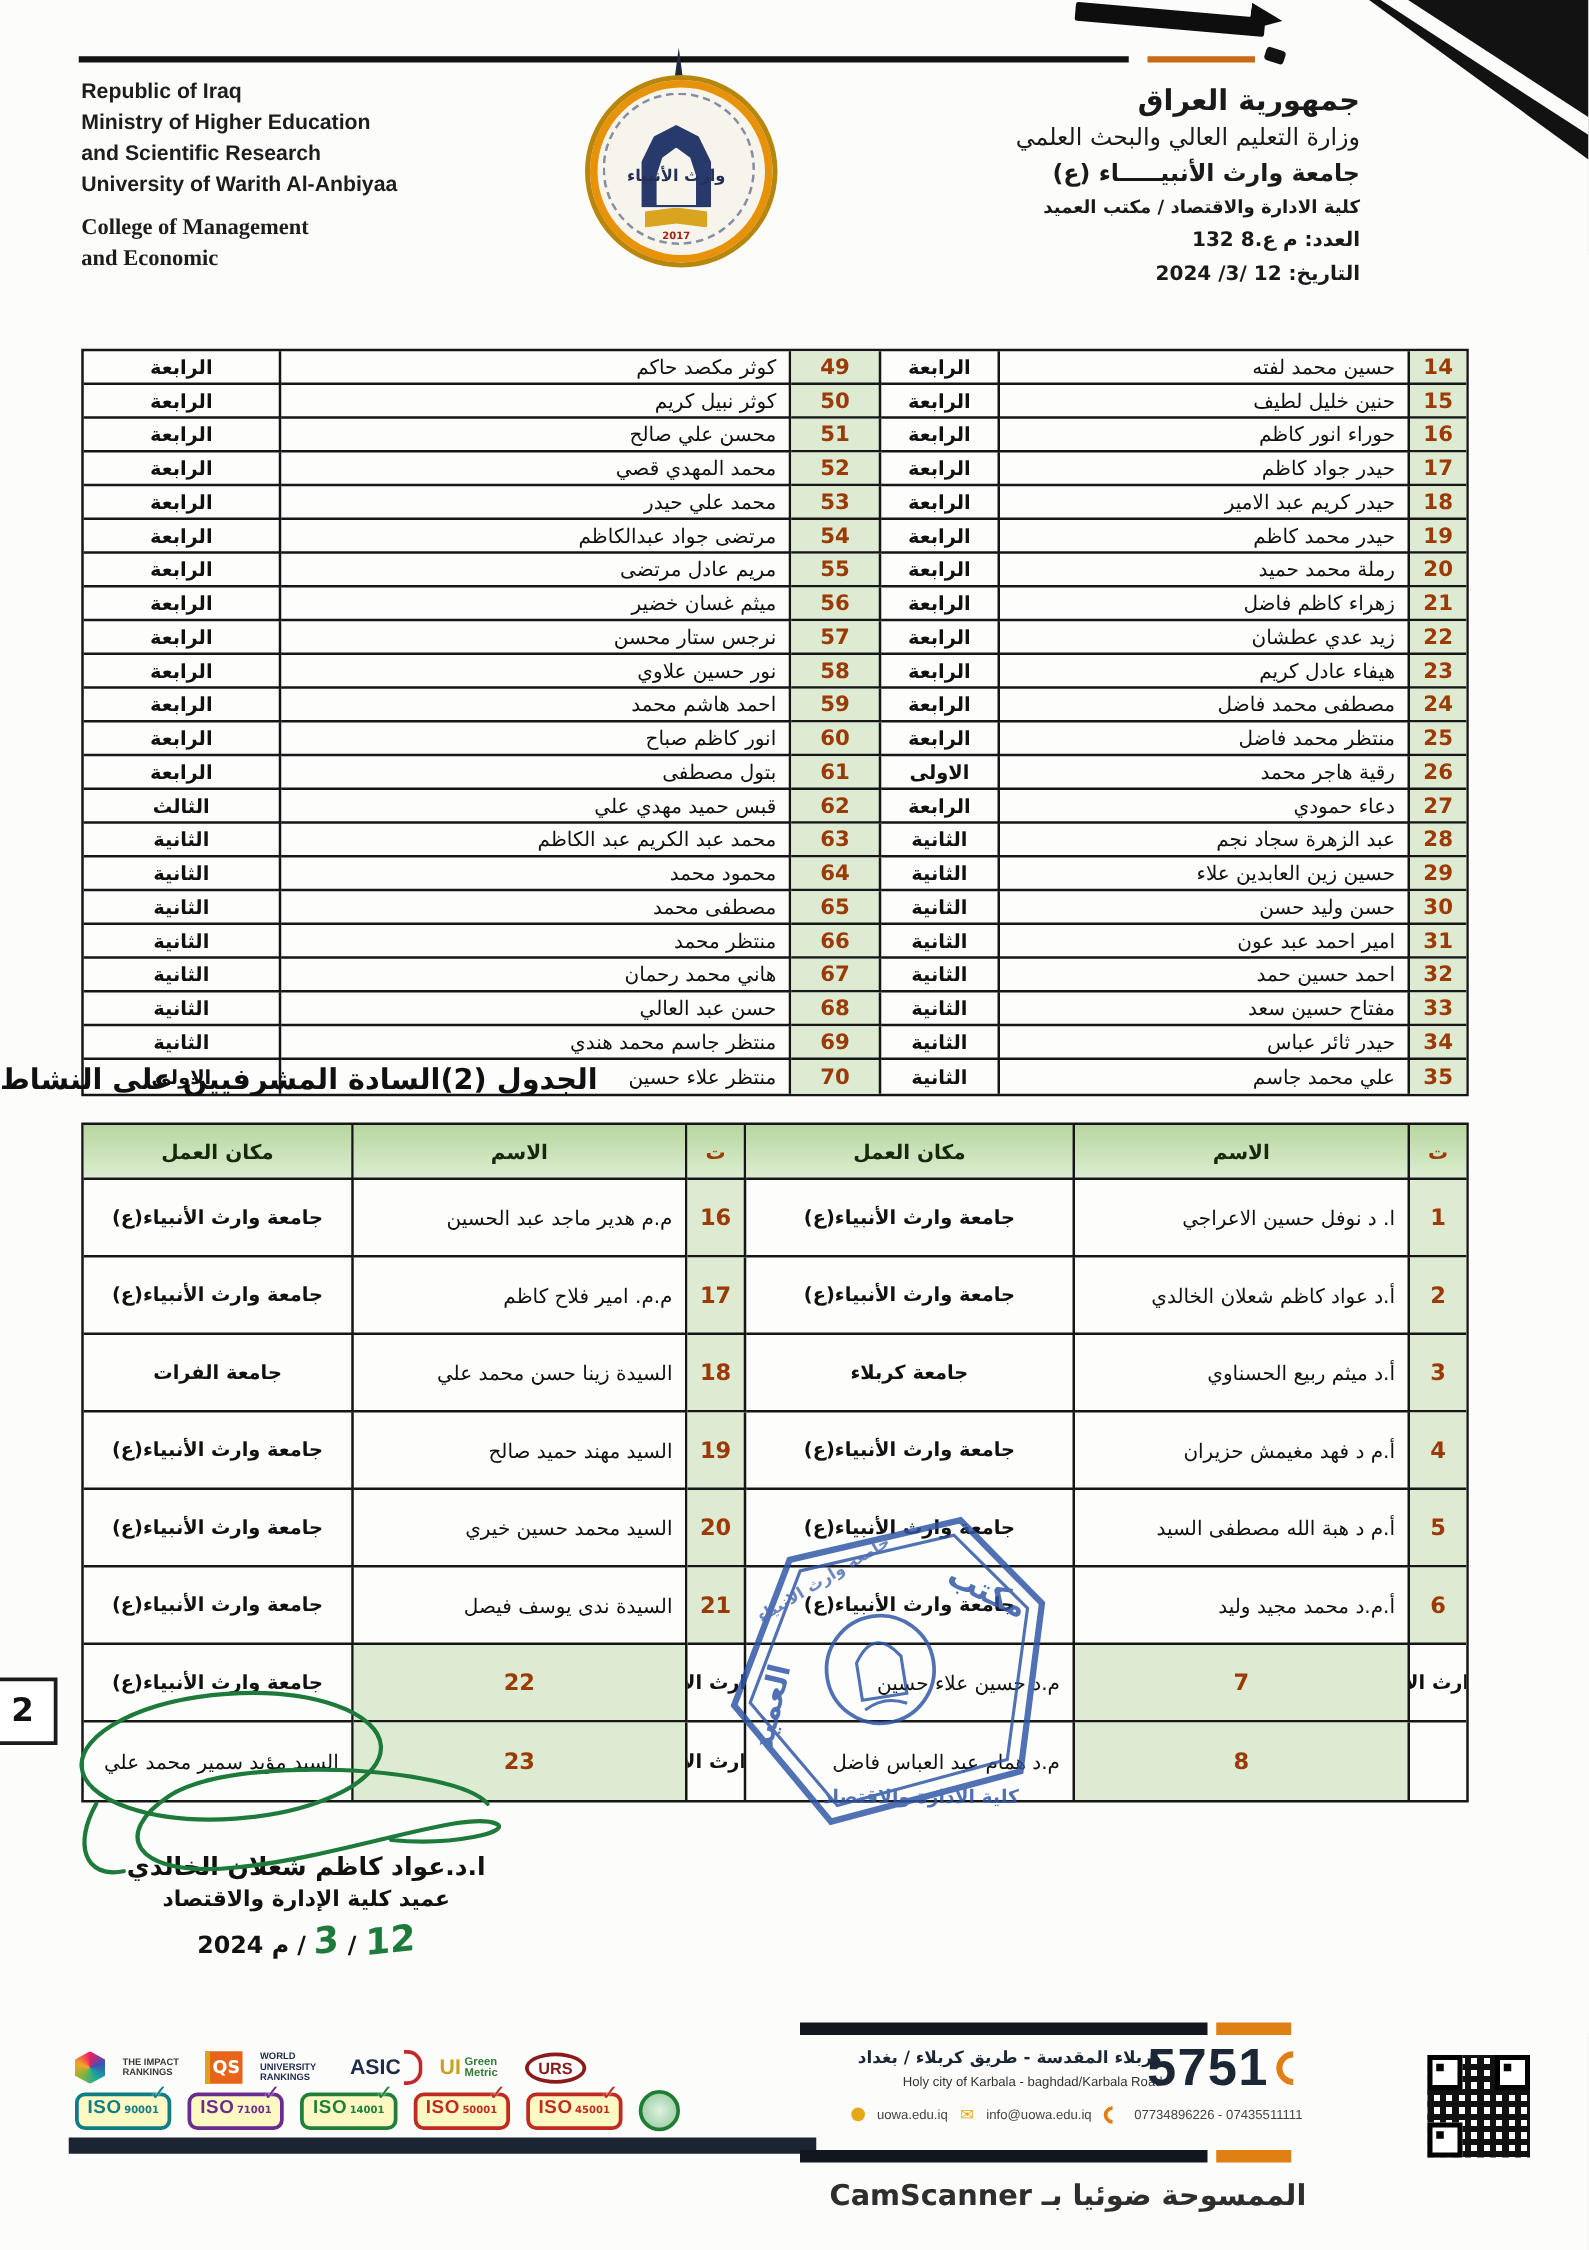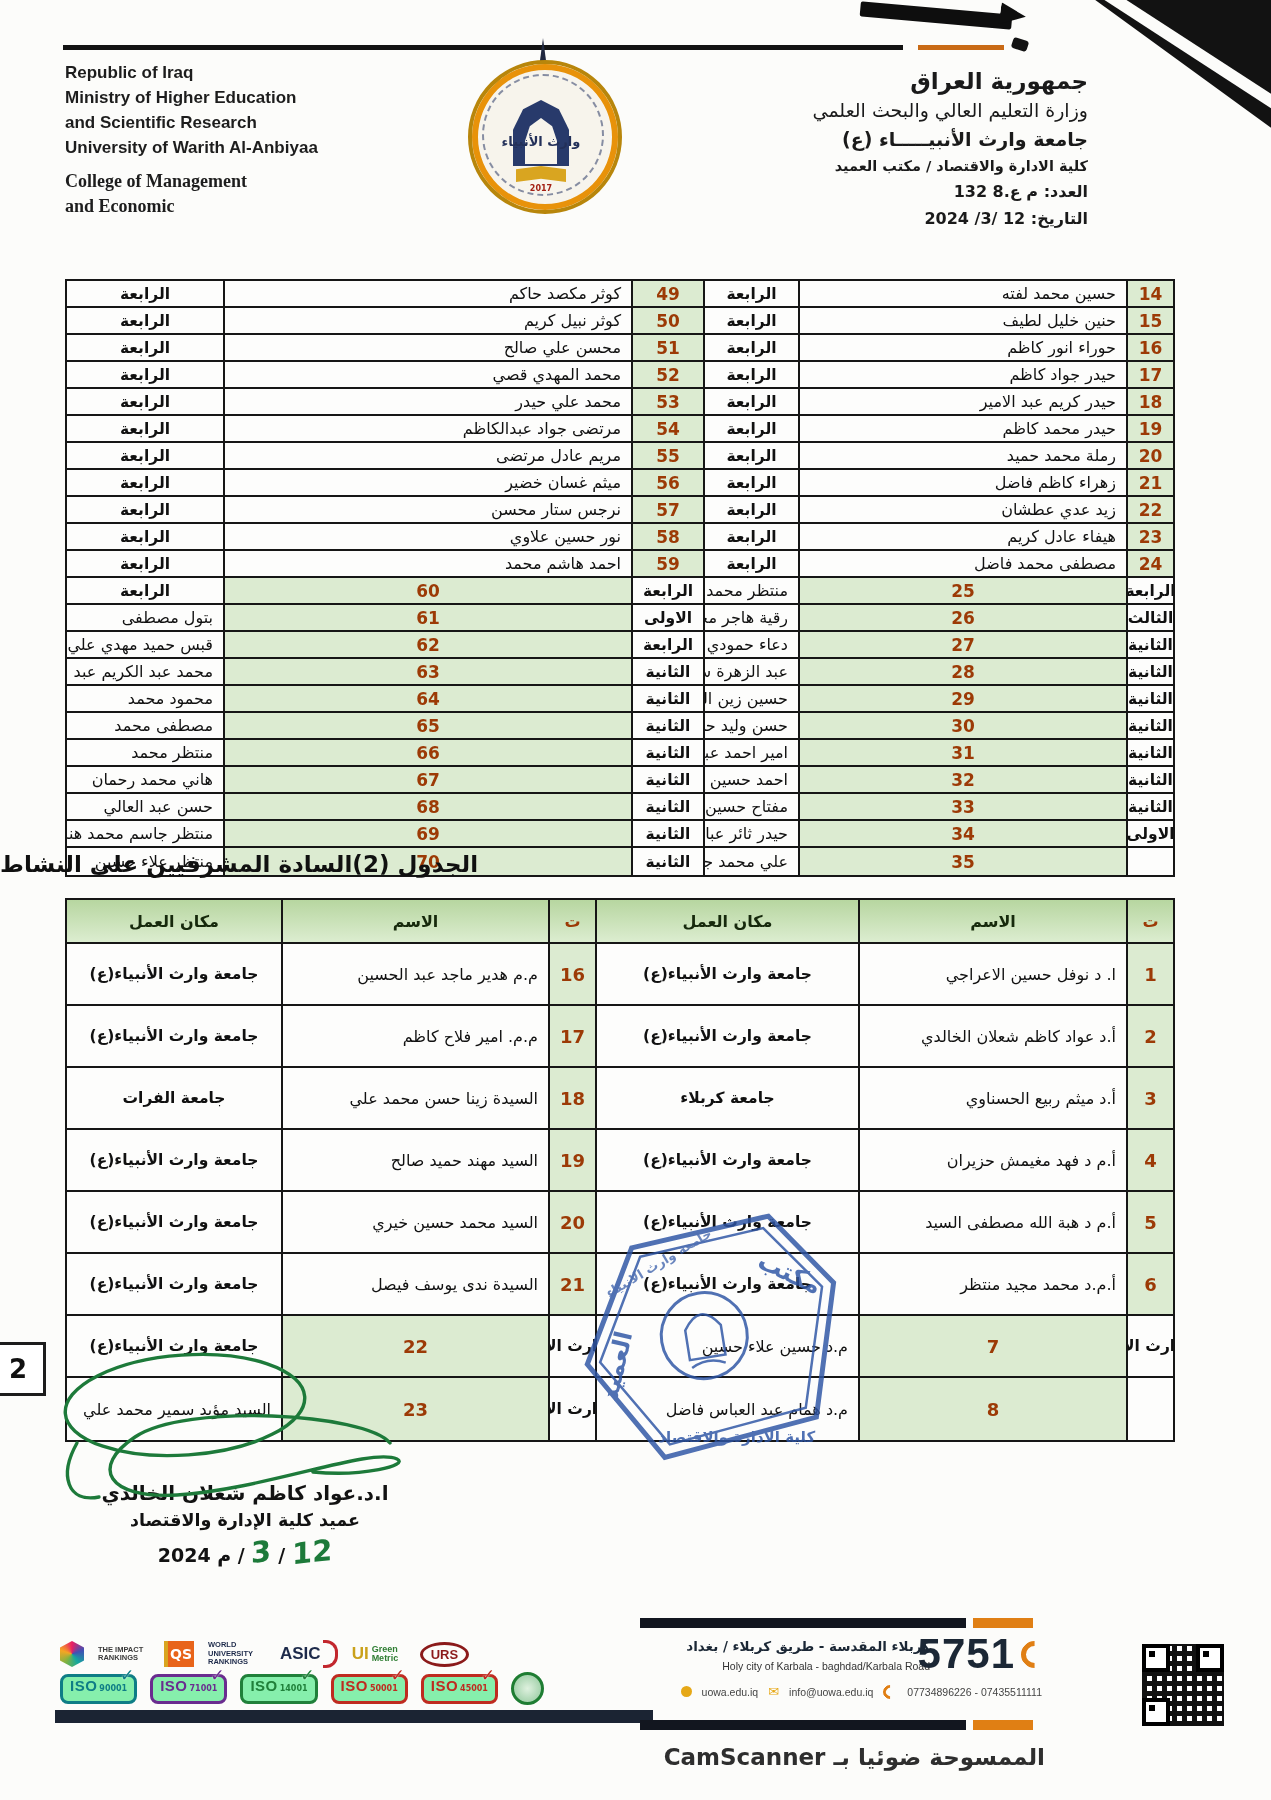--- a/index.html
+++ b/index.html
@@ -89,21 +89,21 @@
        background:conic-gradient(#e91e63,#3f51b5,#13a89e,#7cb342,#f5a623,#e91e63);}
   .tinytxt{font-family:"Liberation Sans",sans-serif;font-size:7.5px;font-weight:bold;color:#3a3a3a;line-height:8.5px;}
   .qs{width:26px;height:26px;background:#e8641a;color:#fff;font-weight:bold;font-size:14px;display:flex;align-items:center;justify-content:center;border-left:4px solid #d9a520;}
   .asic{font-family:"Liberation Sans",sans-serif;font-weight:bold;font-size:17px;color:#1d2a4a;display:flex;align-items:center;}
   .asic .arc{width:12px;height:22px;border:3px solid #c2272d;border-left:none;border-radius:0 12px 12px 0;margin-left:2px;}
   .ui{display:flex;align-items:center;gap:3px;}
   .ui .uig{color:#caa11a;font-weight:bold;font-size:17px;font-family:"Liberation Sans",sans-serif;}
   .ui .grn{color:#2e7d32;font-weight:bold;font-size:9px;line-height:9.5px;font-family:"Liberation Sans",sans-serif;}
   .urs{border:3px solid #8b1a1a;border-radius:50%;padding:2px 8px;color:#8b1a1a;font-weight:bold;font-size:13px;font-family:"Liberation Sans",sans-serif;}
   .f-iso{position:absolute;left:60px;top:1672px;display:flex;align-items:center;gap:13px;}
-  .iso{position:relative;border-radius:8px;border:3px solid;height:24px;padding:0 7px;display:flex;align-items:baseline;gap:2px;background:#86efac;}
+  .iso{position:relative;border-radius:8px;border:3px solid;height:24px;padding:0 7px;display:flex;align-items:baseline;gap:2px;background:#fef9c3;}
   .iso b{font-family:"Liberation Sans",sans-serif;font-size:15px;letter-spacing:.5px;}
   .iso i{font-style:normal;font-size:8px;font-weight:bold;}
   .iso .chk{position:absolute;top:-12px;right:0px;font-size:17px;font-weight:bold;text-shadow:0 0 2px #fff;}
   .iso-circle{width:27px;height:27px;border-radius:50%;border:3px solid #1e7d32;background:radial-gradient(#dff1df,#8fc79a);}
 
   .navy-line-l{position:absolute;left:55px;top:1710px;width:598px;height:13px;background:#1b2433;}
   .blk-line-rt{position:absolute;left:640px;top:1618px;width:326px;height:10px;background:#12161f;}
   .org-line-rt{position:absolute;left:973px;top:1618px;width:60px;height:10px;background:#e07f14;}
   .blk-line-rb{position:absolute;left:640px;top:1720px;width:326px;height:10px;background:#12161f;}
   .org-line-rb{position:absolute;left:973px;top:1720px;width:60px;height:10px;background:#e07f14;}
@@ -231,20 +231,21 @@
       <div class="tcell stage">الرابعة</div>
       <div class="tcell name">هيفاء عادل كريم</div>
       <div class="tcell num">23</div>
       <div class="tcell stage">الرابعة</div>
       <div class="tcell name">احمد هاشم محمد</div>
       <div class="tcell num">59</div>
       <div class="tcell stage">الرابعة</div>
       <div class="tcell name">مصطفى محمد فاضل</div>
       <div class="tcell num">24</div>
       <div class="tcell stage">الرابعة</div>
+      <div class="tcell name">انور كاظم صباح</div>
       <div class="tcell num">60</div>
       <div class="tcell stage">الرابعة</div>
       <div class="tcell name">منتظر محمد فاضل</div>
       <div class="tcell num">25</div>
       <div class="tcell stage">الرابعة</div>
       <div class="tcell name">بتول مصطفى</div>
       <div class="tcell num">61</div>
       <div class="tcell stage">الاولى</div>
       <div class="tcell name">رقية هاجر محمد</div>
       <div class="tcell num">26</div>
@@ -340,21 +341,21 @@
       <div class="tcell work">جامعة وارث الأنبياء(ع)</div>
       <div class="tcell name">السيد محمد حسين خيري</div>
       <div class="tcell num">20</div>
       <div class="tcell work">جامعة وارث الأنبياء(ع)</div>
       <div class="tcell name">أ.م د هبة الله مصطفى السيد</div>
       <div class="tcell num">5</div>
       <div class="tcell work">جامعة وارث الأنبياء(ع)</div>
       <div class="tcell name">السيدة ندى يوسف فيصل</div>
       <div class="tcell num">21</div>
       <div class="tcell work">جامعة وارث الأنبياء(ع)</div>
-      <div class="tcell name">أ.م.د محمد مجيد منتظر</div>
+      <div class="tcell name">أ.م.د محمد مجيد وليد</div>
       <div class="tcell num">6</div>
       <div class="tcell work">جامعة وارث الأنبياء(ع)</div>
       <div class="tcell num">22</div>
       <div class="tcell work">جامعة وارث الأنبياء(ع)</div>
       <div class="tcell name">م.د حسين علاء حسين</div>
       <div class="tcell num">7</div>
       <div class="tcell work">جامعة وارث الأنبياء(ع)</div>
       <div class="tcell name">السيد مؤيد سمير محمد علي</div>
       <div class="tcell num">23</div>
       <div class="tcell work">جامعة وارث الأنبياء(ع)</div>

